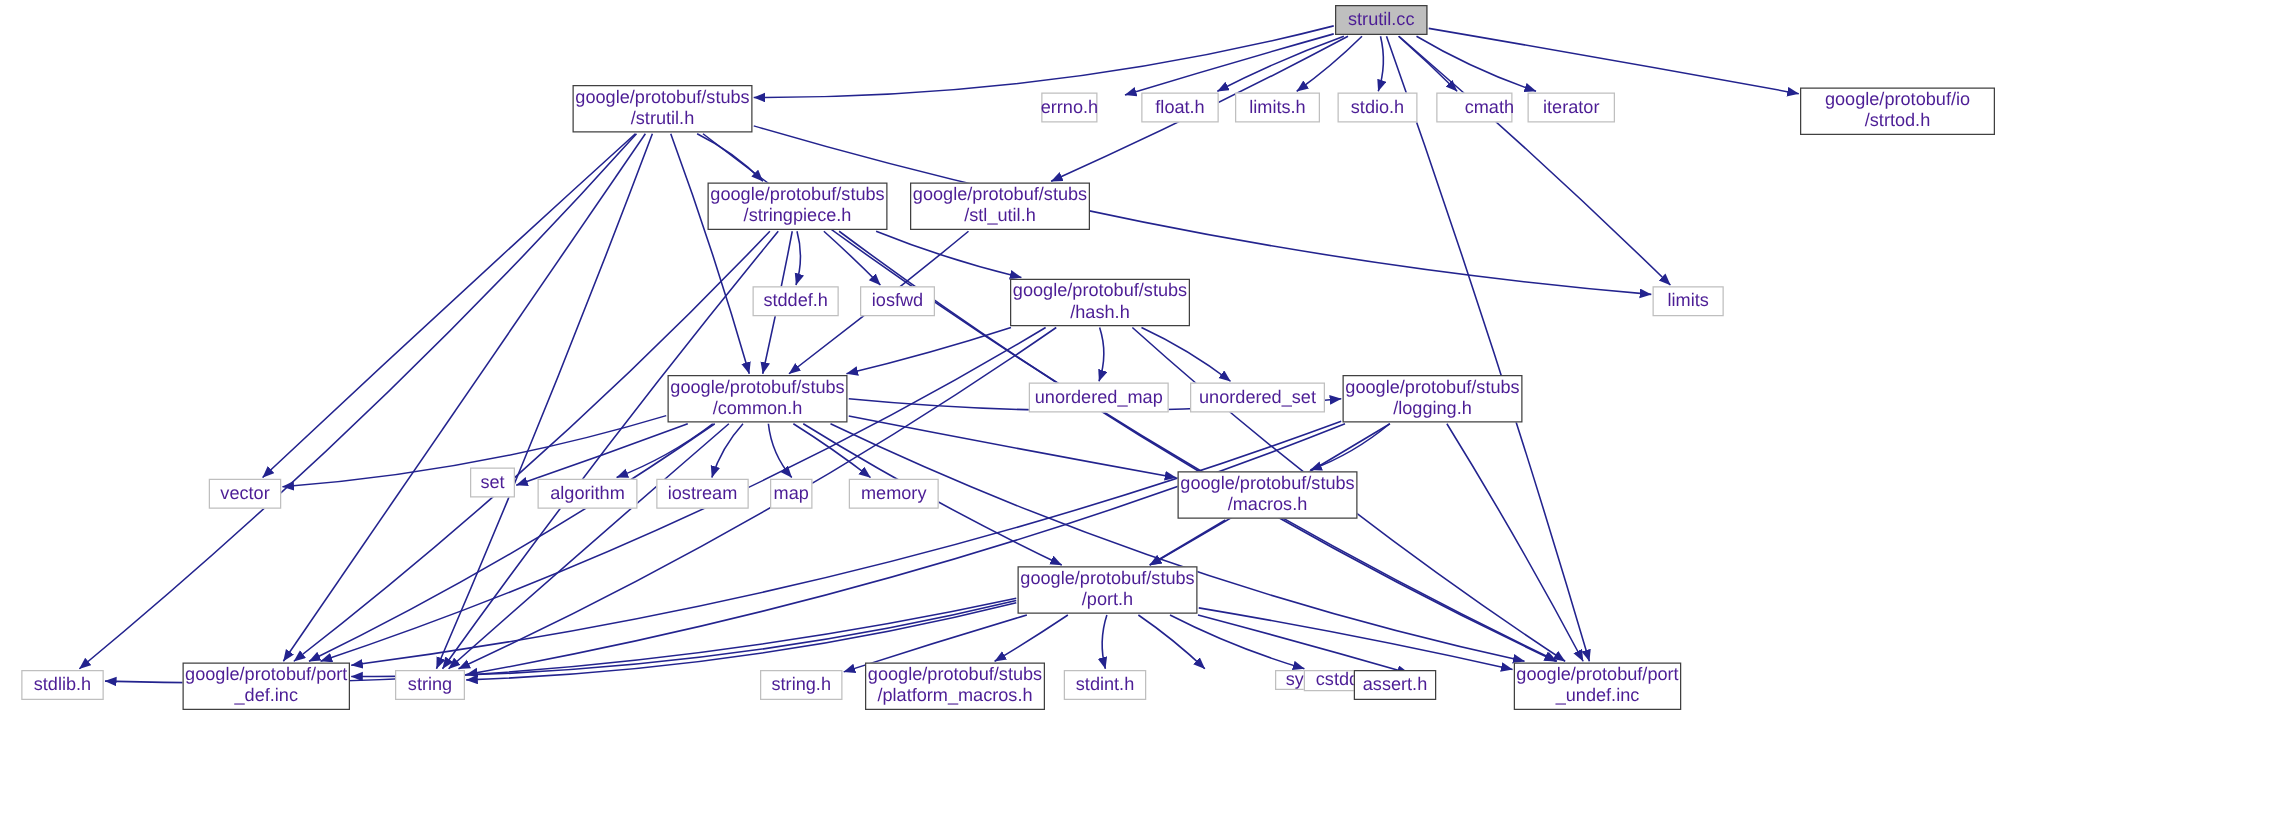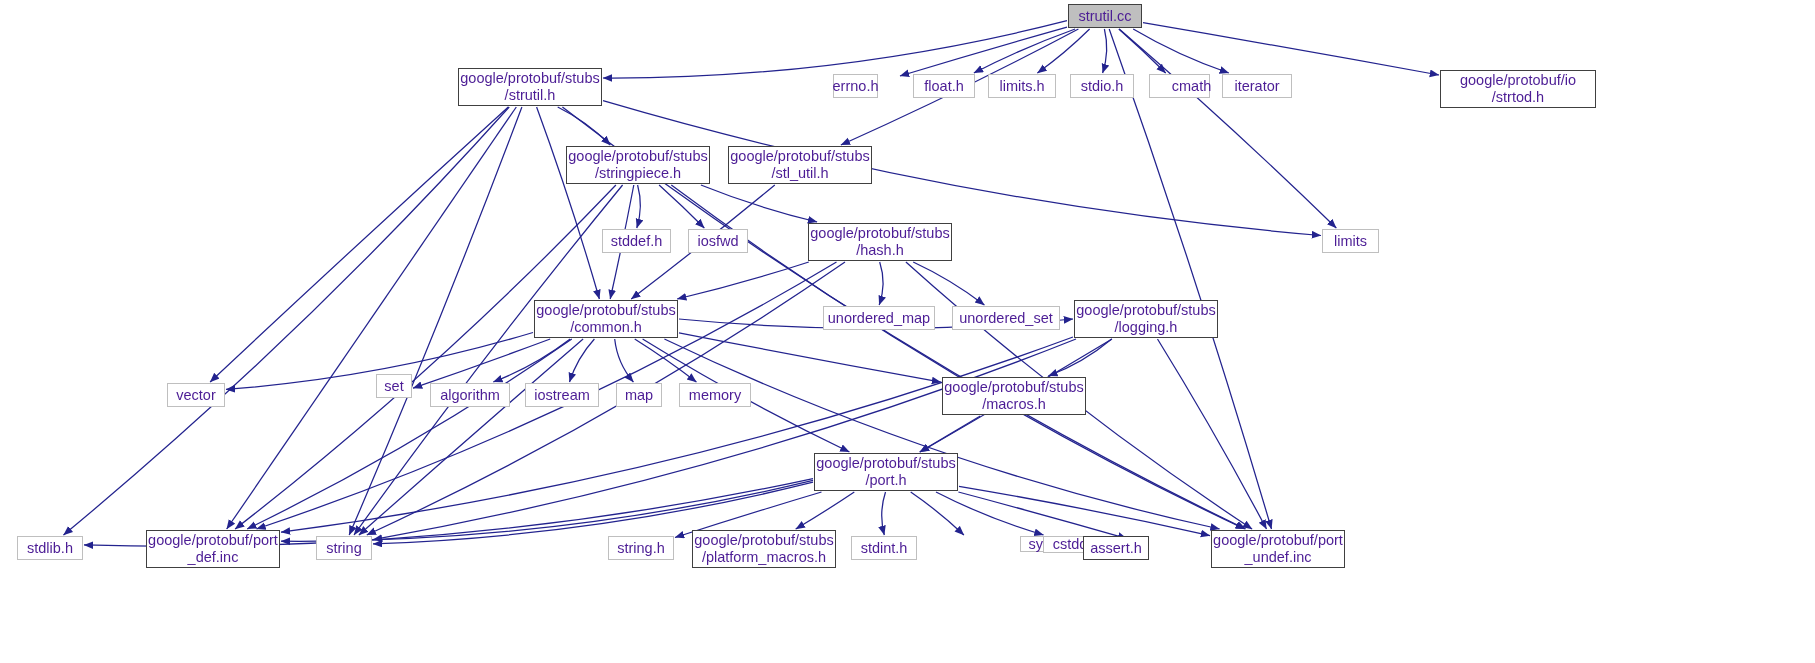--- a/index.html
+++ b/index.html
@@ -160,21 +160,21 @@
       </div>
       <div class="node n-ext" style="left: 376px; top: 374px; width: 36px; height: 24px;">
         <span class="lbl">set</span>
       </div>
       <div class="node n-ext" style="left: 430px; top: 383px; width: 80px; height: 24px;">
         <span class="lbl">algorithm</span>
       </div>
       <div class="node n-ext" style="left: 525px; top: 383px; width: 74px; height: 24px;">
         <span class="lbl">iostream</span>
       </div>
-      <div class="node n-ext" style="left: 616px; top: 383px; width: 46px; height: 24px;">
+      <div class="node n-ext" style="left: 616px; top: 383px; width: 34px; height: 24px;">
         <span class="lbl">map</span>
       </div>
       <div class="node n-ext" style="left: 679px; top: 383px; width: 72px; height: 24px;">
         <span class="lbl">memory</span>
       </div>
       <div class="node n-int" style="left: 942px; top: 377px; width: 144px; height: 38px;">
         <span class="lbl">google/protobuf/stubs
 /macros.h</span>
       </div>
       <div class="node n-int" style="left: 814px; top: 453px; width: 144px; height: 38px;">

